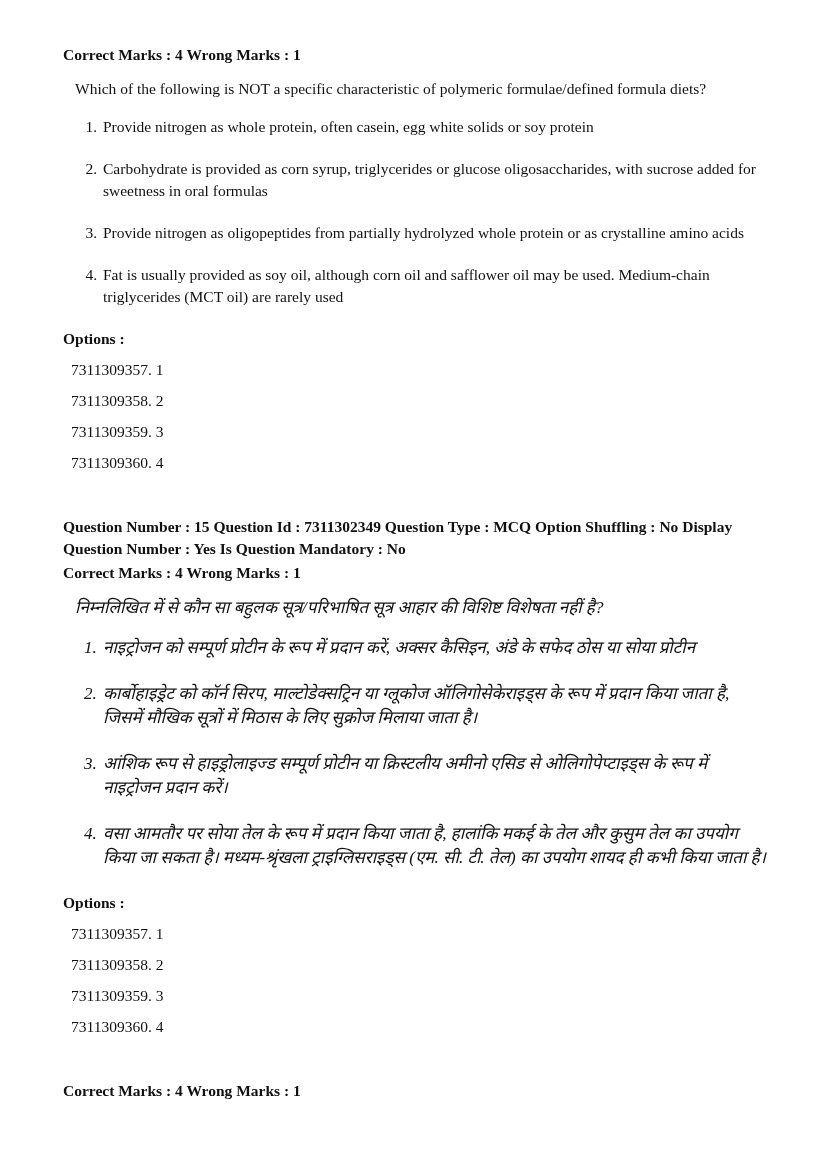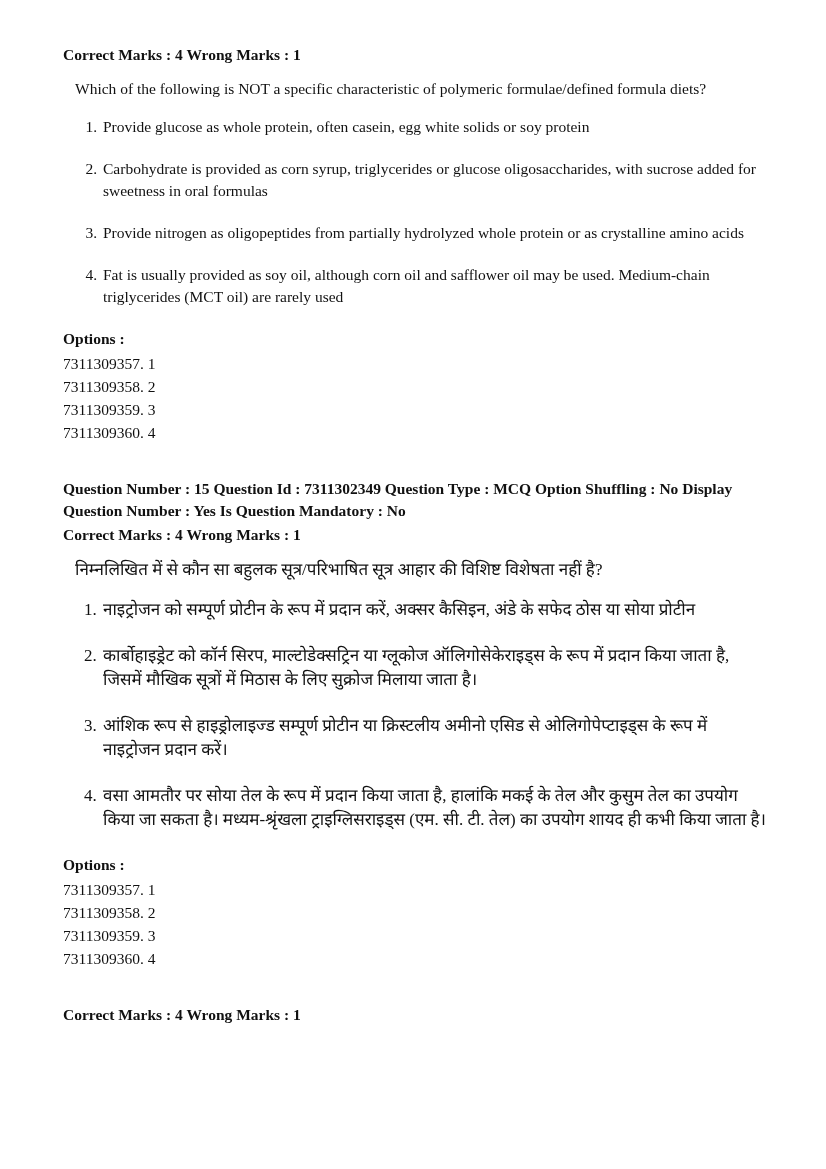--- a/index.html
+++ b/index.html
@@ -17,20 +17,21 @@
   .page {
     padding: 44px 58px 0 63px;
   }
   .en {
     font-size: 15.5px;
     line-height: 22px;
   }
   .hi {
     font-size: 17px;
     line-height: 24px;
+    font-style: italic;
   }
   .bold {
     font-weight: bold;
   }
   .marks-line {
     margin: 0 0 2px 0;
   }
   .q-header {
     margin: 0 0 2px 0;
   }
@@ -45,37 +46,37 @@
     margin-bottom: 20px;
     padding-left: 2px;
   }
   ol.choices.hi li {
     margin-bottom: 22px;
   }
   .options-label {
     margin: 0 0 2px 0;
   }
   .opt-id {
-    margin: 0;
+    margin: 8px;
     line-height: 23px;
   }
   .block-gap {
     height: 34px;
   }
 </style>
 </head>
 <body>
 
 <div class="page">
 
   <div>
     <p class="en bold marks-line">Correct Marks : 4 Wrong Marks : 1</p>
     <p class="en q-text">Which of the following is NOT a specific characteristic of polymeric formulae/defined formula diets?</p>
     <ol class="choices en">
-      <li>Provide glucose as whole protein, often casein, egg white solids or soy protein</li>
+      <li>Provide nitrogen as whole protein, often casein, egg white solids or soy protein</li>
       <li>Carbohydrate is provided as corn syrup, triglycerides or glucose oligosaccharides, with sucrose added for sweetness in oral formulas</li>
       <li>Provide nitrogen as oligopeptides from partially hydrolyzed whole protein or as crystalline amino acids</li>
       <li>Fat is usually provided as soy oil, although corn oil and safflower oil may be used. Medium-chain triglycerides (MCT oil) are rarely used</li>
     </ol>
     <p class="en bold options-label">Options :</p>
     <p class="en opt-id">7311309357. 1</p>
     <p class="en opt-id">7311309358. 2</p>
     <p class="en opt-id">7311309359. 3</p>
     <p class="en opt-id">7311309360. 4</p>
   </div>

